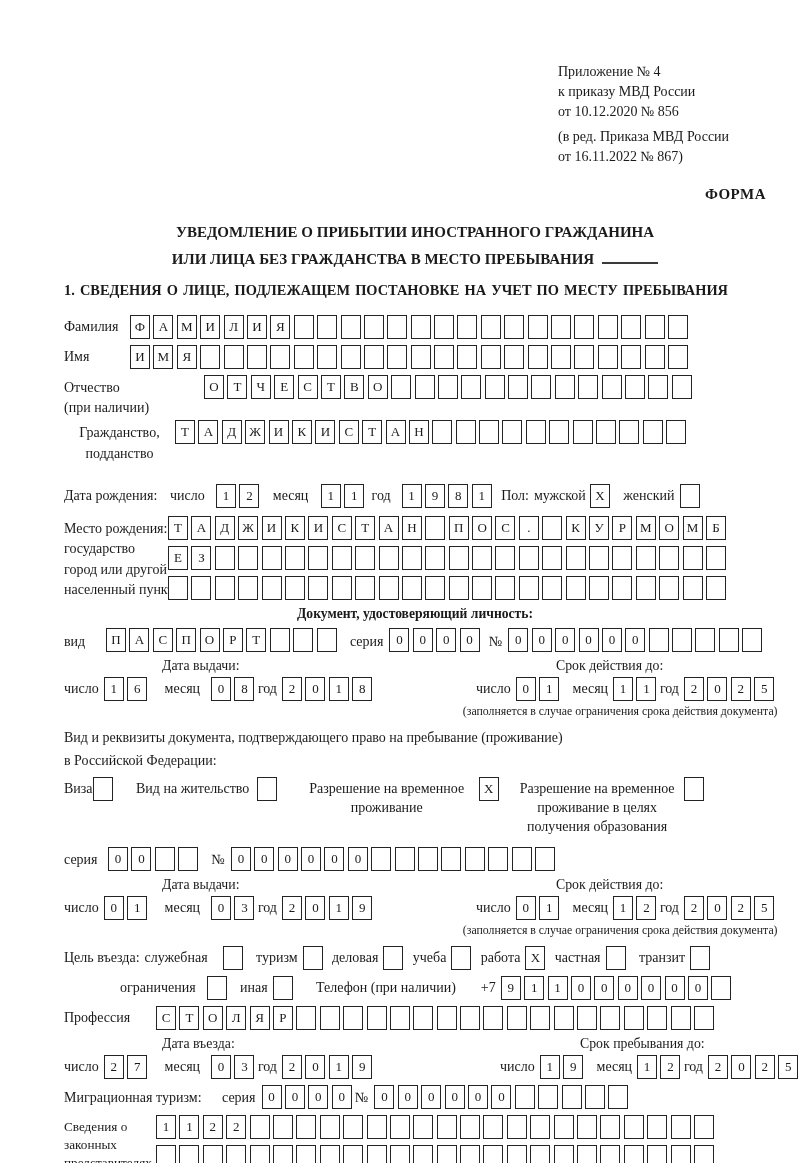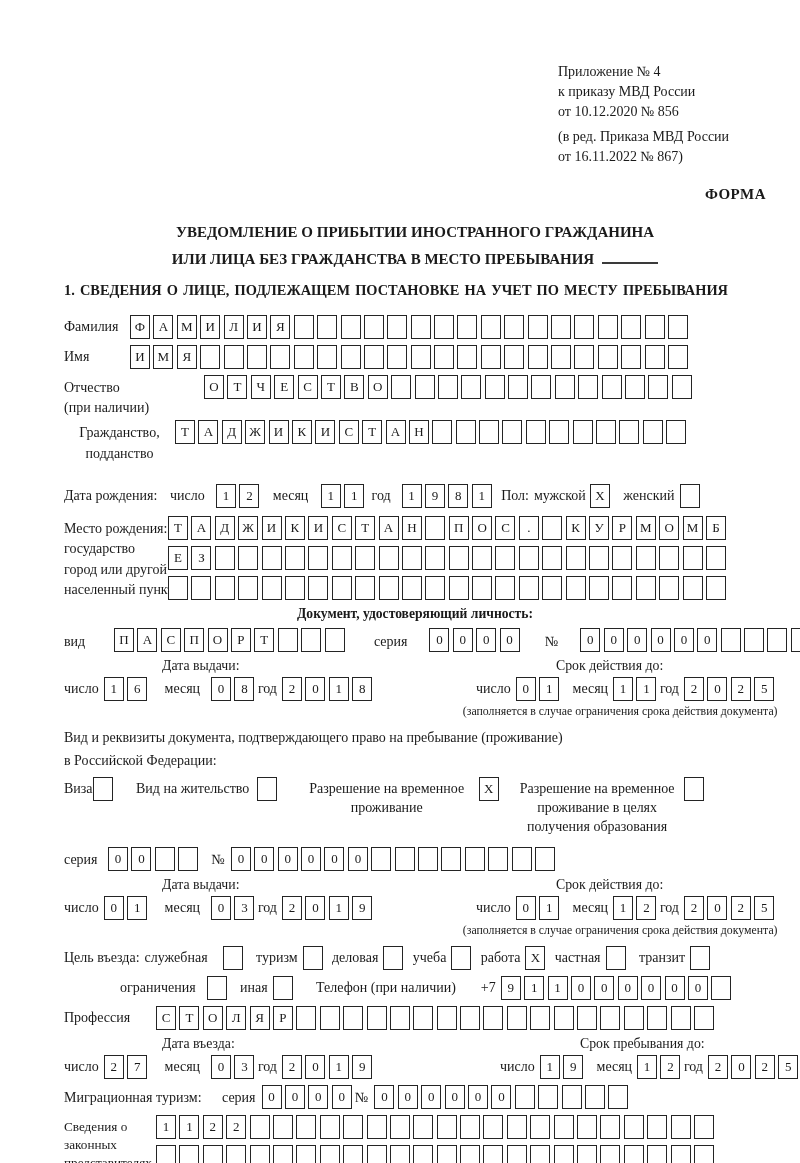--- a/index.html
+++ b/index.html
@@ -307,21 +307,21 @@
             <span class="cell"></span>
             <span class="cell"></span>
             <span class="cell"></span>
             <span class="cell"></span>
           </div>
       </div>
     </div>
 
     <div class="doc-head">Документ, удостоверяющий личность:</div>
 
-    <div class="frow" style="align-items:center;gap:8px;">
+    <div class="frow" style="align-items:center;">
       <span class="lbl" style="width:42px">вид</span>
       <div class="cellrow">
           <span class="cell">П</span>
           <span class="cell">А</span>
           <span class="cell">С</span>
           <span class="cell">П</span>
           <span class="cell">О</span>
           <span class="cell">Р</span>
           <span class="cell">Т</span>
           <span class="cell"></span>

